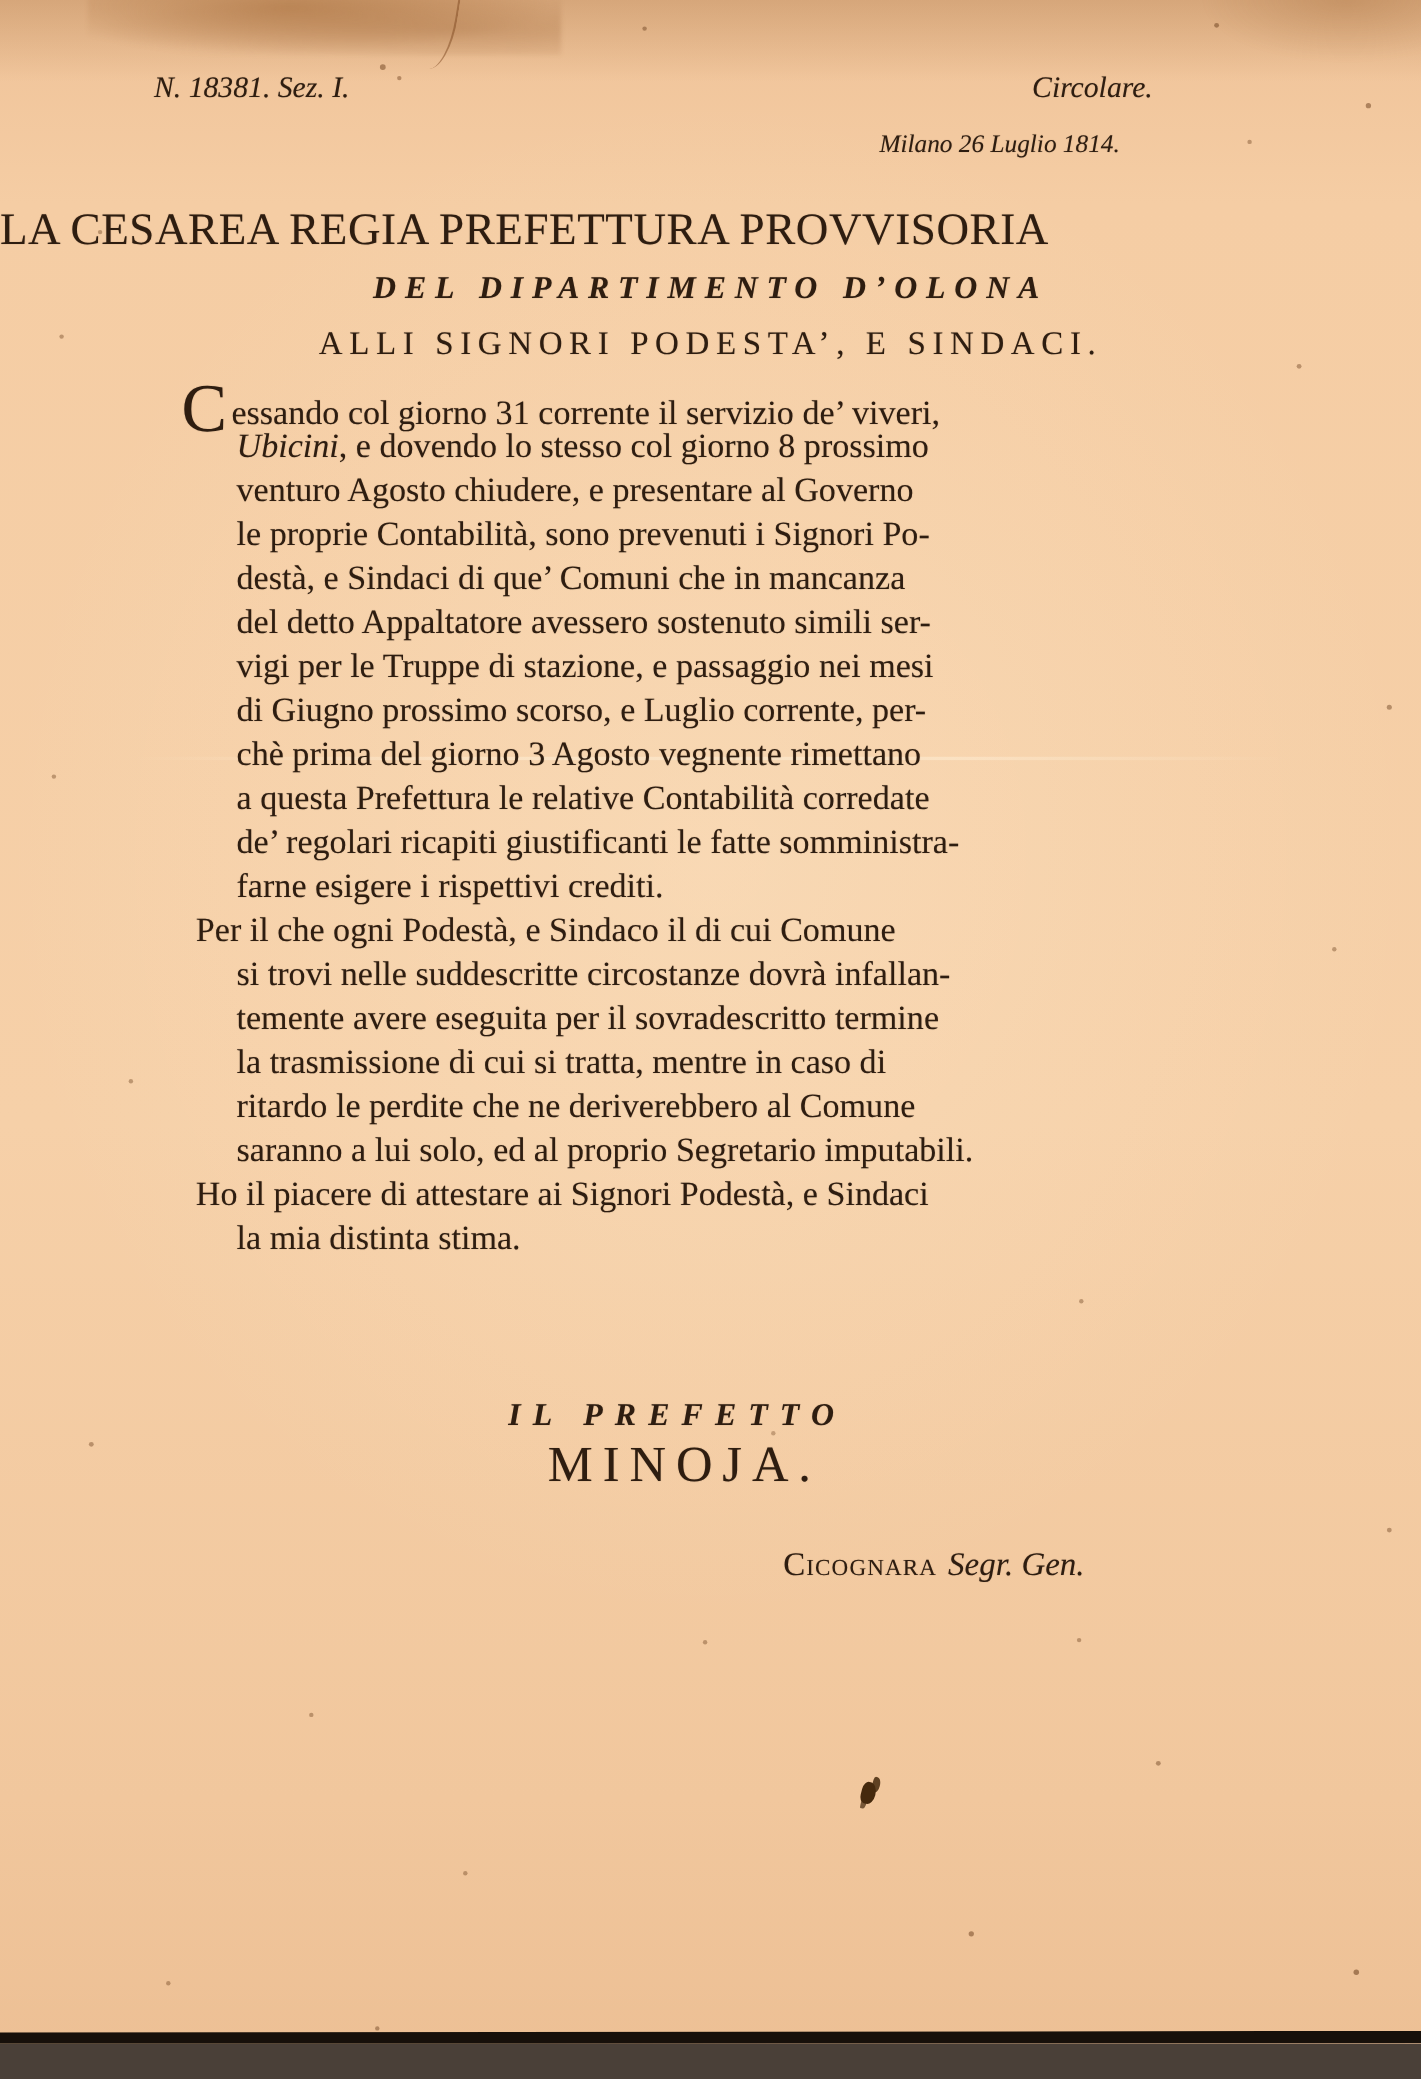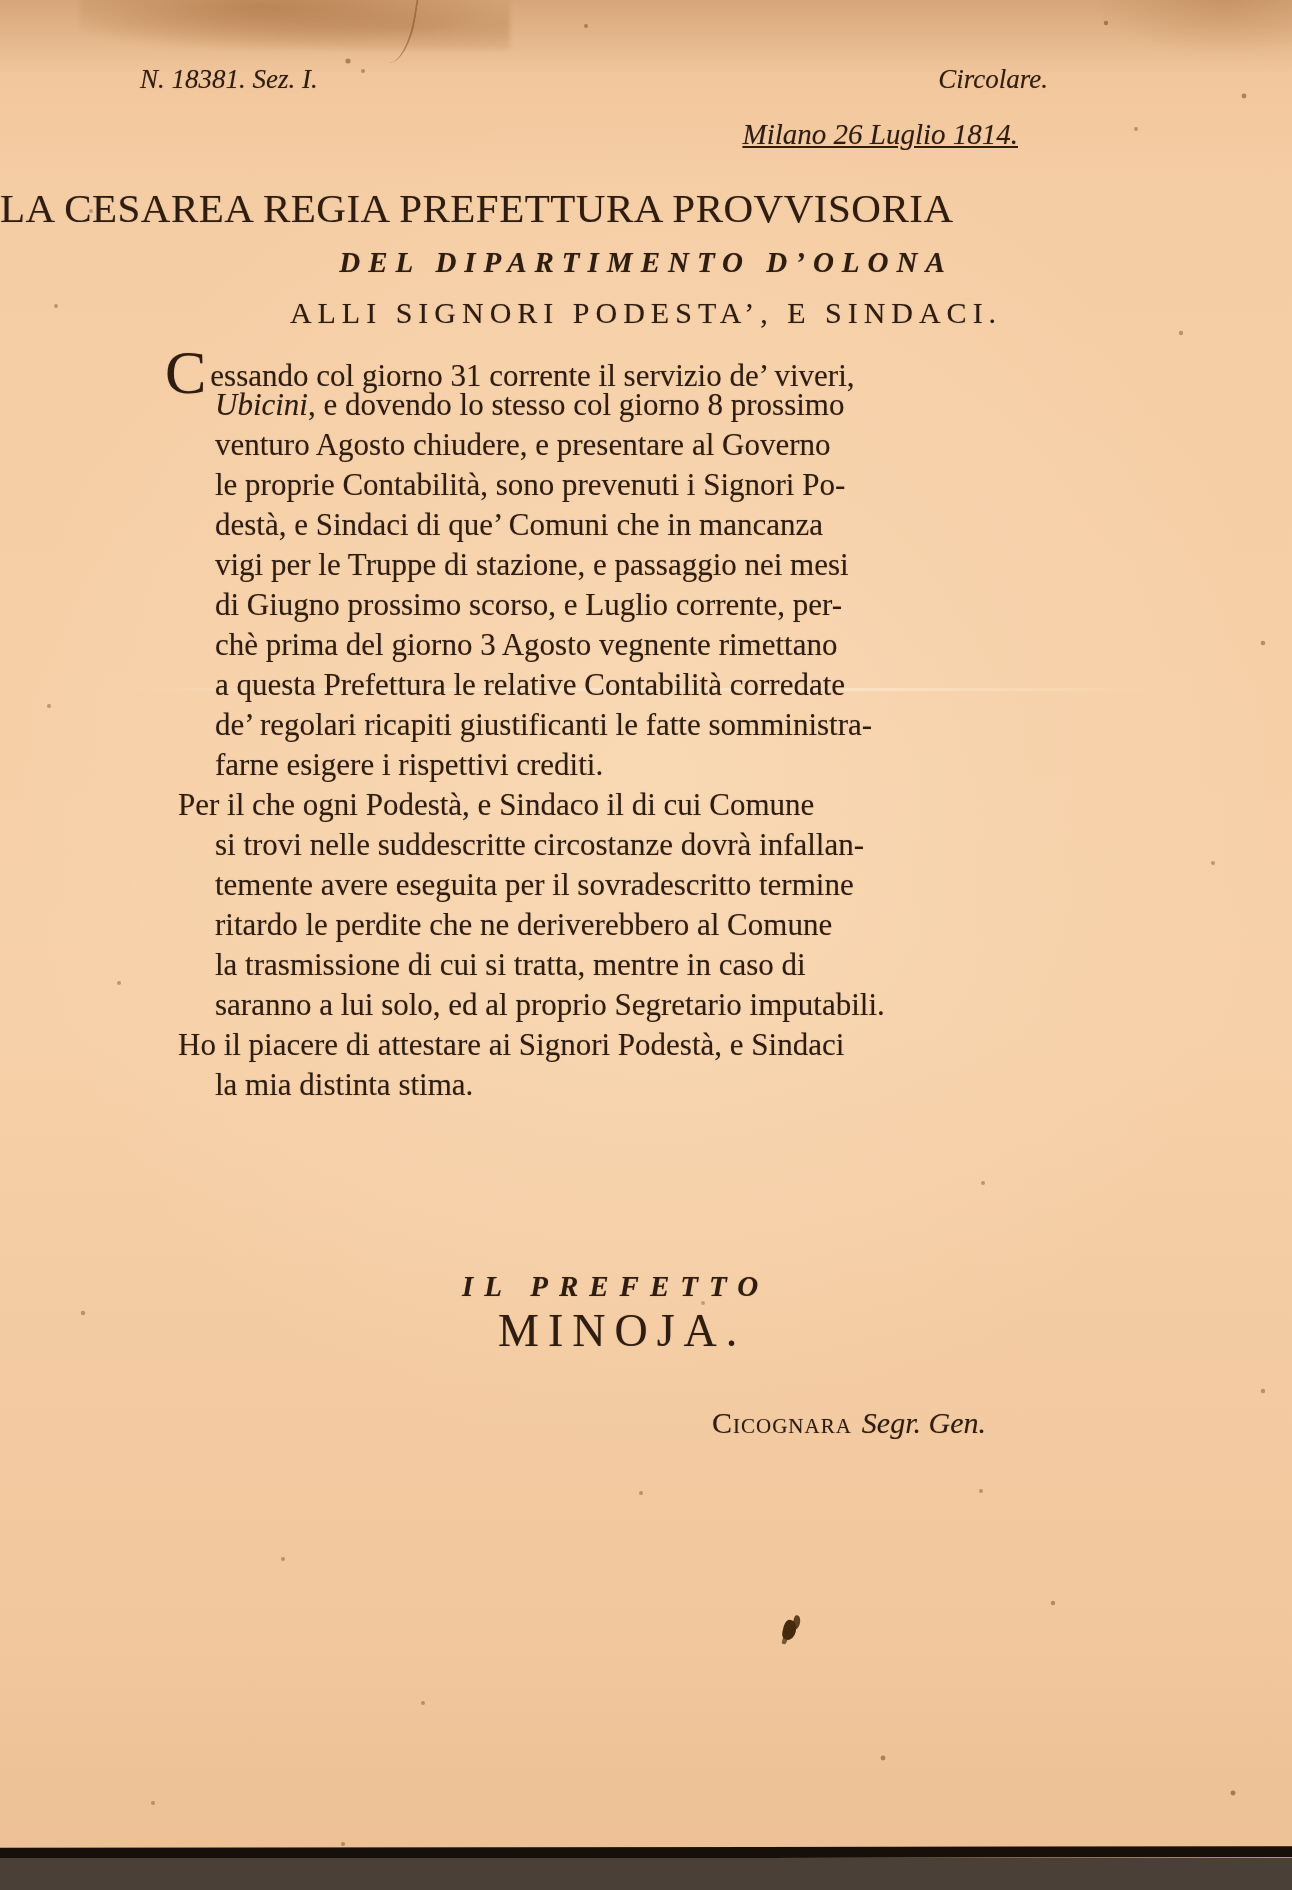--- a/index.html
+++ b/index.html
@@ -8,21 +8,21 @@
     font-family:"Liberation Serif",serif;color:#2e1d10;
     background:
       linear-gradient(180deg, rgba(150,95,45,.28) 0%, rgba(150,95,45,0) 4%),
       radial-gradient(ellipse 80% 60% at 50% 42%, rgba(255,238,210,.30), rgba(255,238,210,0) 62%),
       radial-gradient(ellipse 140% 110% at 50% 50%, rgba(0,0,0,0) 68%, rgba(145,90,45,.20) 96%),
       linear-gradient(180deg,#efc298 0%,#f5cda4 10%,#f6d0a8 55%,#f1c79d 88%,#edc095 100%);
     text-shadow:0 0 1px rgba(46,29,16,.35);
   }
   
   .header-row{position:absolute;top:64px;left:140px;width:908px;display:flex;justify-content:space-between;font-style:italic;font-size:27px;}
-  .dateline{position:absolute;top:118px;right:274px;font-style:italic;font-size:29px;text-decoration:underline;}
+  .dateline{position:absolute;top:118px;right:274px;font-style:italic;font-size:23px;}
   
   .title{position:absolute;top:184px;left:0;width:100%;text-align:left;font-size:41px;font-weight:normal;margin:0;letter-spacing:.5px;}
   .subtitle{position:absolute;top:246px;left:0;width:100%;text-align:center;font-style:italic;font-weight:bold;font-size:29px;letter-spacing:8px;}
   .salutation{position:absolute;top:296px;left:0;width:100%;text-align:center;font-size:30px;letter-spacing:6px;}
   
   .letter-body{position:absolute;top:345px;left:140px;width:908px;}
   .bline{position:relative;height:40px;font-size:31px;line-height:40px;white-space:nowrap;}
   .justify{text-align:justify;}
   .justify::after{content:"";display:inline-block;width:100%;height:0;vertical-align:top;}
   .first{padding-left:25px;}
@@ -89,31 +89,32 @@
   <h1 class="title">LA CESAREA REGIA PREFETTURA PROVVISORIA</h1>
   <div class="subtitle">DEL DIPARTIMENTO D’OLONA</div>
   <div class="salutation">ALLI SIGNORI PODESTA’, E SINDACI.</div>
 
   <div class="letter-body">
     <div class="bline first justify"><span class="dropcap">C</span><span>essando col giorno 31 corrente il servizio de’ viveri,</span></div>
     <div class="bline cont justify"><span class="it">Ubicini</span><span>, e dovendo lo stesso col giorno 8 prossimo</span></div>
     <div class="bline cont justify"><span>venturo Agosto chiudere, e presentare al Governo</span></div>
     <div class="bline cont justify"><span>le proprie Contabilità, sono prevenuti i Signori Po-</span></div>
     <div class="bline cont justify"><span>destà, e Sindaci di que’ Comuni che in mancanza</span></div>
+    <div class="bline cont justify"><span>del detto Appaltatore avessero sostenuto simili ser-</span></div>
     <div class="bline cont justify"><span>vigi per le Truppe di stazione, e passaggio nei mesi</span></div>
     <div class="bline cont justify"><span>di Giugno prossimo scorso, e Luglio corrente, per-</span></div>
     <div class="bline cont justify"><span>chè prima del giorno 3 Agosto vegnente rimettano</span></div>
     <div class="bline cont justify"><span>a questa Prefettura le relative Contabilità corredate</span></div>
     <div class="bline cont justify"><span>de’ regolari ricapiti giustificanti le fatte somministra-</span></div>
     <div class="bline cont"><span>farne esigere i rispettivi crediti.</span></div>
     <div class="bline start justify"><span>Per il che ogni Podestà, e Sindaco il di cui Comune</span></div>
     <div class="bline cont justify"><span>si trovi nelle suddescritte circostanze dovrà infallan-</span></div>
     <div class="bline cont justify"><span>temente avere eseguita per il sovradescritto termine</span></div>
+    <div class="bline cont justify"><span>la trasmissione di cui si tratta, mentre in caso di</span></div>
     <div class="bline cont justify"><span>ritardo le perdite che ne deriverebbero al Comune</span></div>
-    <div class="bline cont justify"><span>la trasmissione di cui si tratta, mentre in caso di</span></div>
     <div class="bline cont justify"><span>saranno a lui solo, ed al proprio Segretario imputabili.</span></div>
     <div class="bline start justify"><span>Ho il piacere di attestare ai Signori Podestà, e Sindaci</span></div>
     <div class="bline cont"><span>la mia distinta stima.</span></div>
   </div>
 
   <div class="sig-role">IL PREFETTO</div>
   <div class="sig-name">MINOJA.</div>
   <div class="sig-secretary">
     <span class="sc">Cicognara</span><span class="it">Segr. Gen.</span>
   </div>

